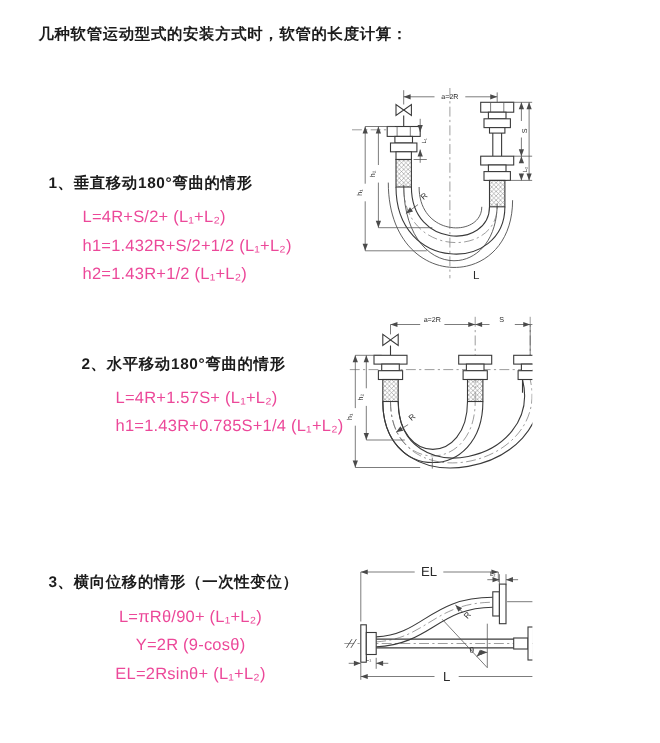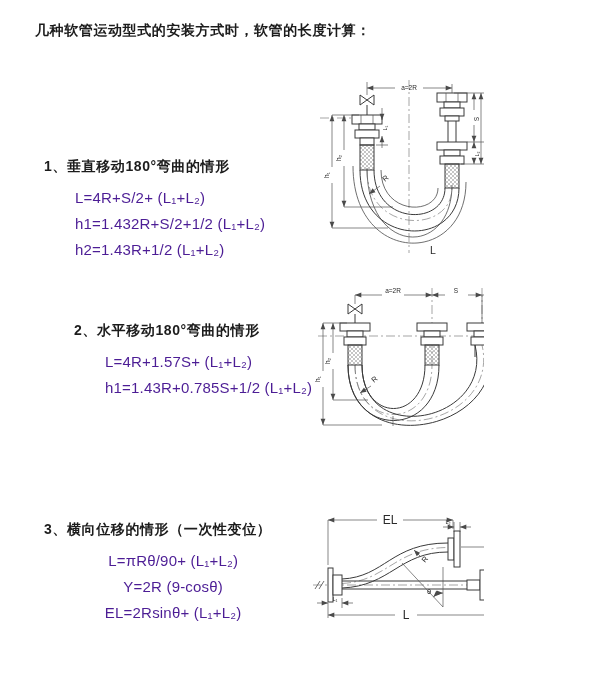--- a/index.html
+++ b/index.html
@@ -7,21 +7,21 @@
     position:relative; width:484px; height:675px; background:#ffffff;
     font-family:"Liberation Sans","DejaVu Sans",sans-serif; color:#1c1c1c;
     overflow:hidden;
   }
   .title {
     position:absolute; left:35px; top:22px;
     font-size:14px; font-weight:bold; letter-spacing:0.6px;
   }
   .section { position:absolute; left:44px; }
   .heading { font-size:14px; font-weight:bold; letter-spacing:0.6px; white-space:nowrap; }
-  .formulas { margin:9px 0 0 31px; font-size:15px; line-height:26px; letter-spacing:0.2px; color:#4c1d95; }
+  .formulas { margin:9px 0 0 31px; font-size:15px; line-height:26px; letter-spacing:0.2px; color:#ec4899; }
   .formula { white-space:nowrap; }
   .diagram { position:absolute; }
   
   svg .ln  { stroke:#3a3a3a; stroke-width:1;   fill:none; }
   svg .ln2 { stroke:#4a4a4a; stroke-width:0.8; fill:none; }
   svg .dim { stroke:#555;    stroke-width:0.7; fill:none; }
   svg .cl  { stroke:#6a6a6a; stroke-width:0.6; fill:none; stroke-dasharray:9 3 2 3; }
   svg .fl  { fill:#ffffff; stroke:#3a3a3a; stroke-width:1; }
   svg .hat { stroke:#3a3a3a; stroke-width:1; }
   svg text { fill:#2a2a2a; font-family:"Liberation Sans","DejaVu Sans",sans-serif; }
@@ -41,21 +41,21 @@
       <div class="formula">L=4R+S/2+ (L₁+L₂)</div>
       <div class="formula">h1=1.432R+S/2+1/2 (L₁+L₂)</div>
       <div class="formula">h2=1.43R+1/2 (L₁+L₂)</div>
     </div>
   </div>
 
   <div class="section" style="top:322px;margin-left:30px;">
     <div class="heading">2、水平移动180°弯曲的情形</div>
     <div class="formulas">
       <div class="formula">L=4R+1.57S+ (L₁+L₂)</div>
-      <div class="formula">h1=1.43R+0.785S+1/2 (L₁+L₂)</div>
+      <div class="formula">h1=1.43R+0.785S+1/4 (L₁+L₂)</div>
     </div>
   </div>
 
   <div class="section" style="top:521px;text-align:center;">
     <div class="heading">3、横向位移的情形（一次性变位）</div>
     <div class="formulas">
       <div class="formula">L=πRθ/90+ (L₁+L₂)</div>
       <div class="formula">Y=2R (9-cosθ)</div>
       <div class="formula">EL=2Rsinθ+ (L₁+L₂)</div>
     </div>

